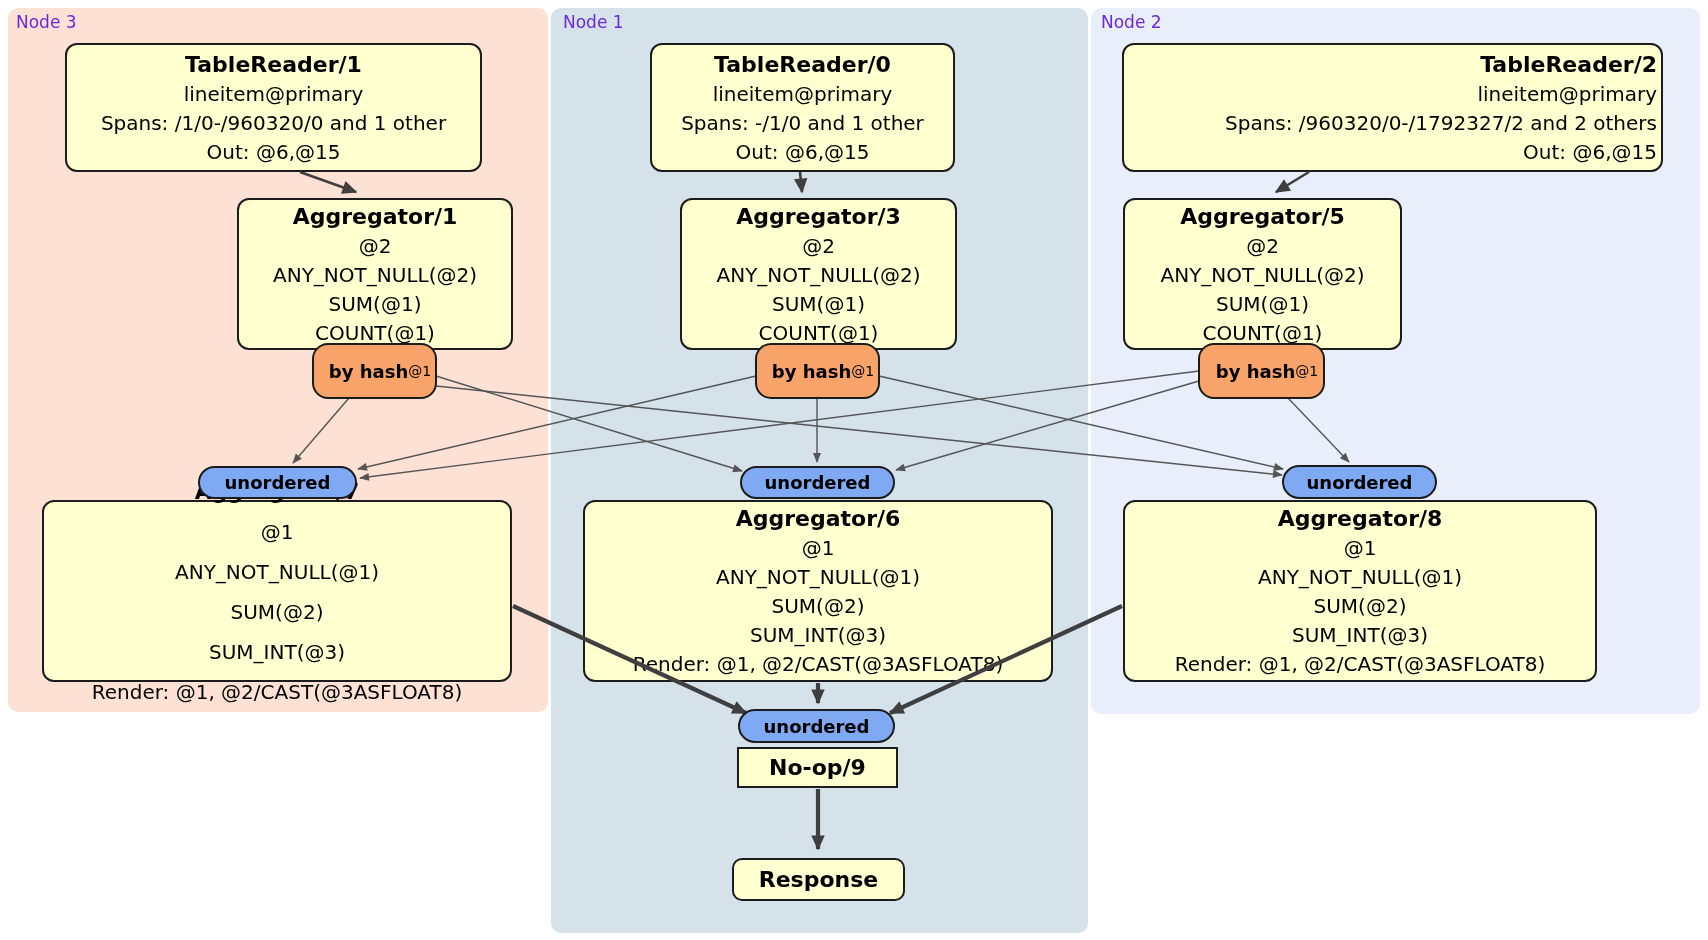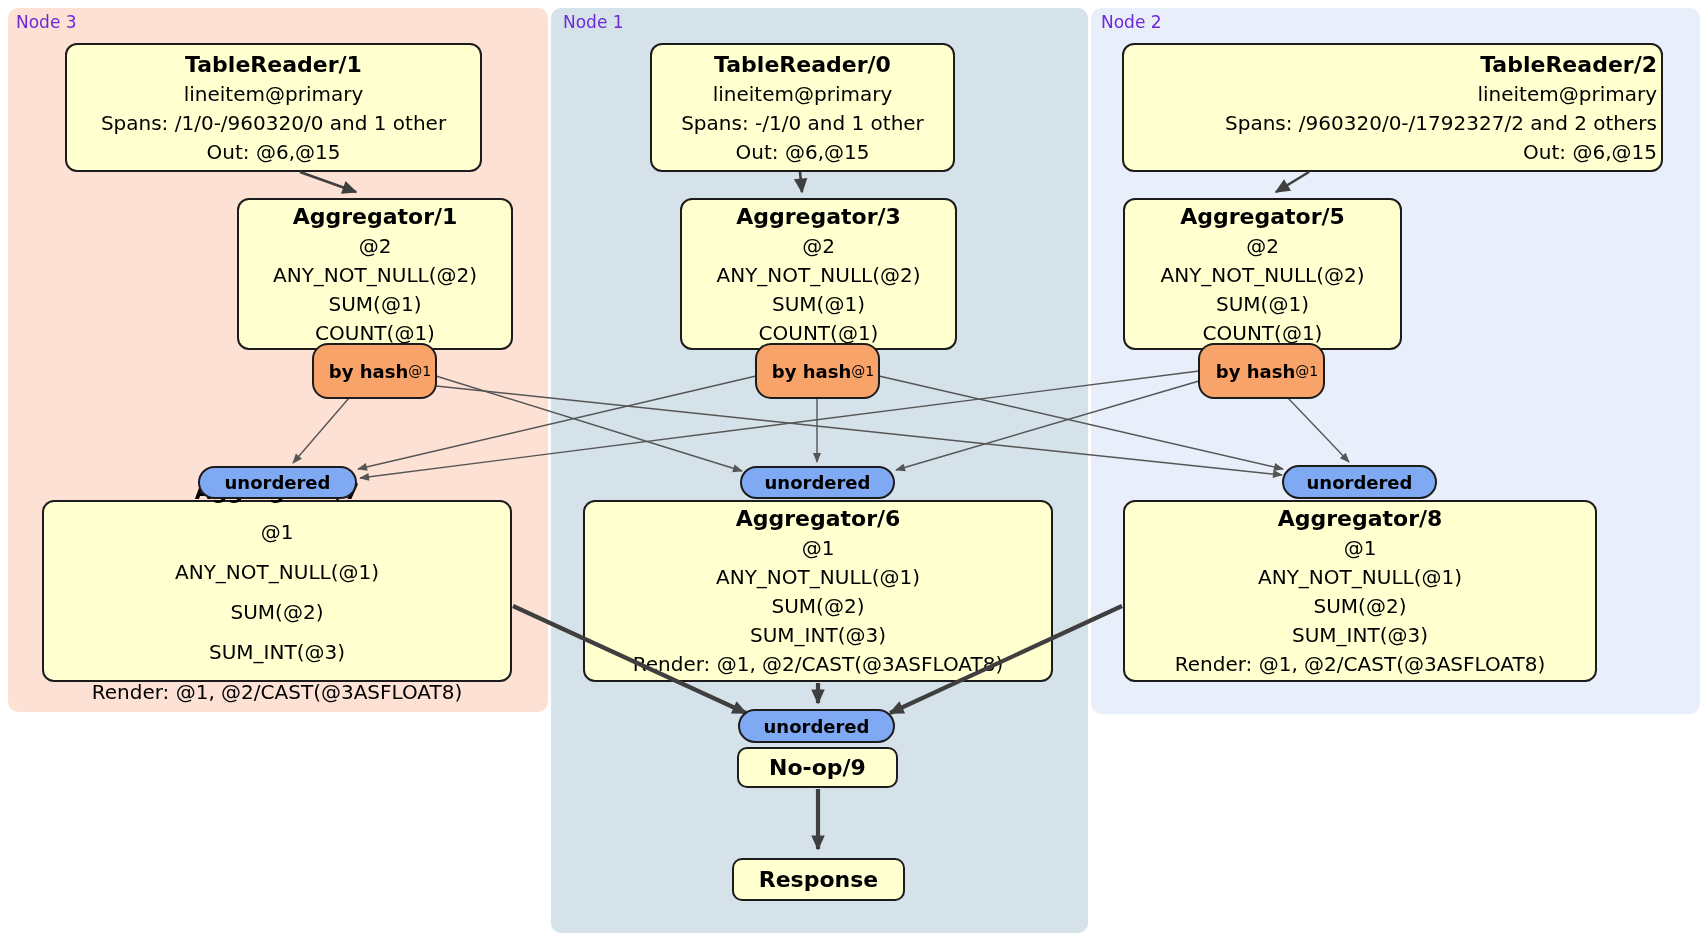--- a/index.html
+++ b/index.html
@@ -57,21 +57,21 @@
 
   #box-tr1{left:65px;top:43px;width:417px;height:129px;}
   #box-tr0{left:650px;top:43px;width:305px;height:129px;}
   #box-tr2{left:1122px;top:43px;width:541px;height:129px;align-items:flex-end;}
   #box-agg4{left:237px;top:198px;width:276px;height:152px;}
   #box-agg3{left:680px;top:198px;width:277px;height:152px;}
   #box-agg5{left:1123px;top:198px;width:279px;height:152px;}
   #box-agg7{left:42px;top:500px;width:470px;height:182px;gap:11px;}
   #box-agg6{left:583px;top:500px;width:470px;height:182px;}
   #box-agg8{left:1123px;top:500px;width:474px;height:182px;}
-  #box-noop{left:737px;top:747px;width:161px;height:41px;border-radius:10px;}
+  #box-noop{left:737px;top:747px;width:161px;height:41px;border-radius:0;}
   #box-response{left:732px;top:858px;width:173px;height:43px;border-radius:10px;}
 </style>
 </head>
 <body>
 
 <div class="region" id="region-node3"></div>
 <div class="region" id="region-node1"></div>
 <div class="region" id="region-node2"></div>
 <div class="region-label" id="label-node3">Node 3</div>
 <div class="region-label" id="label-node1">Node 1</div>

